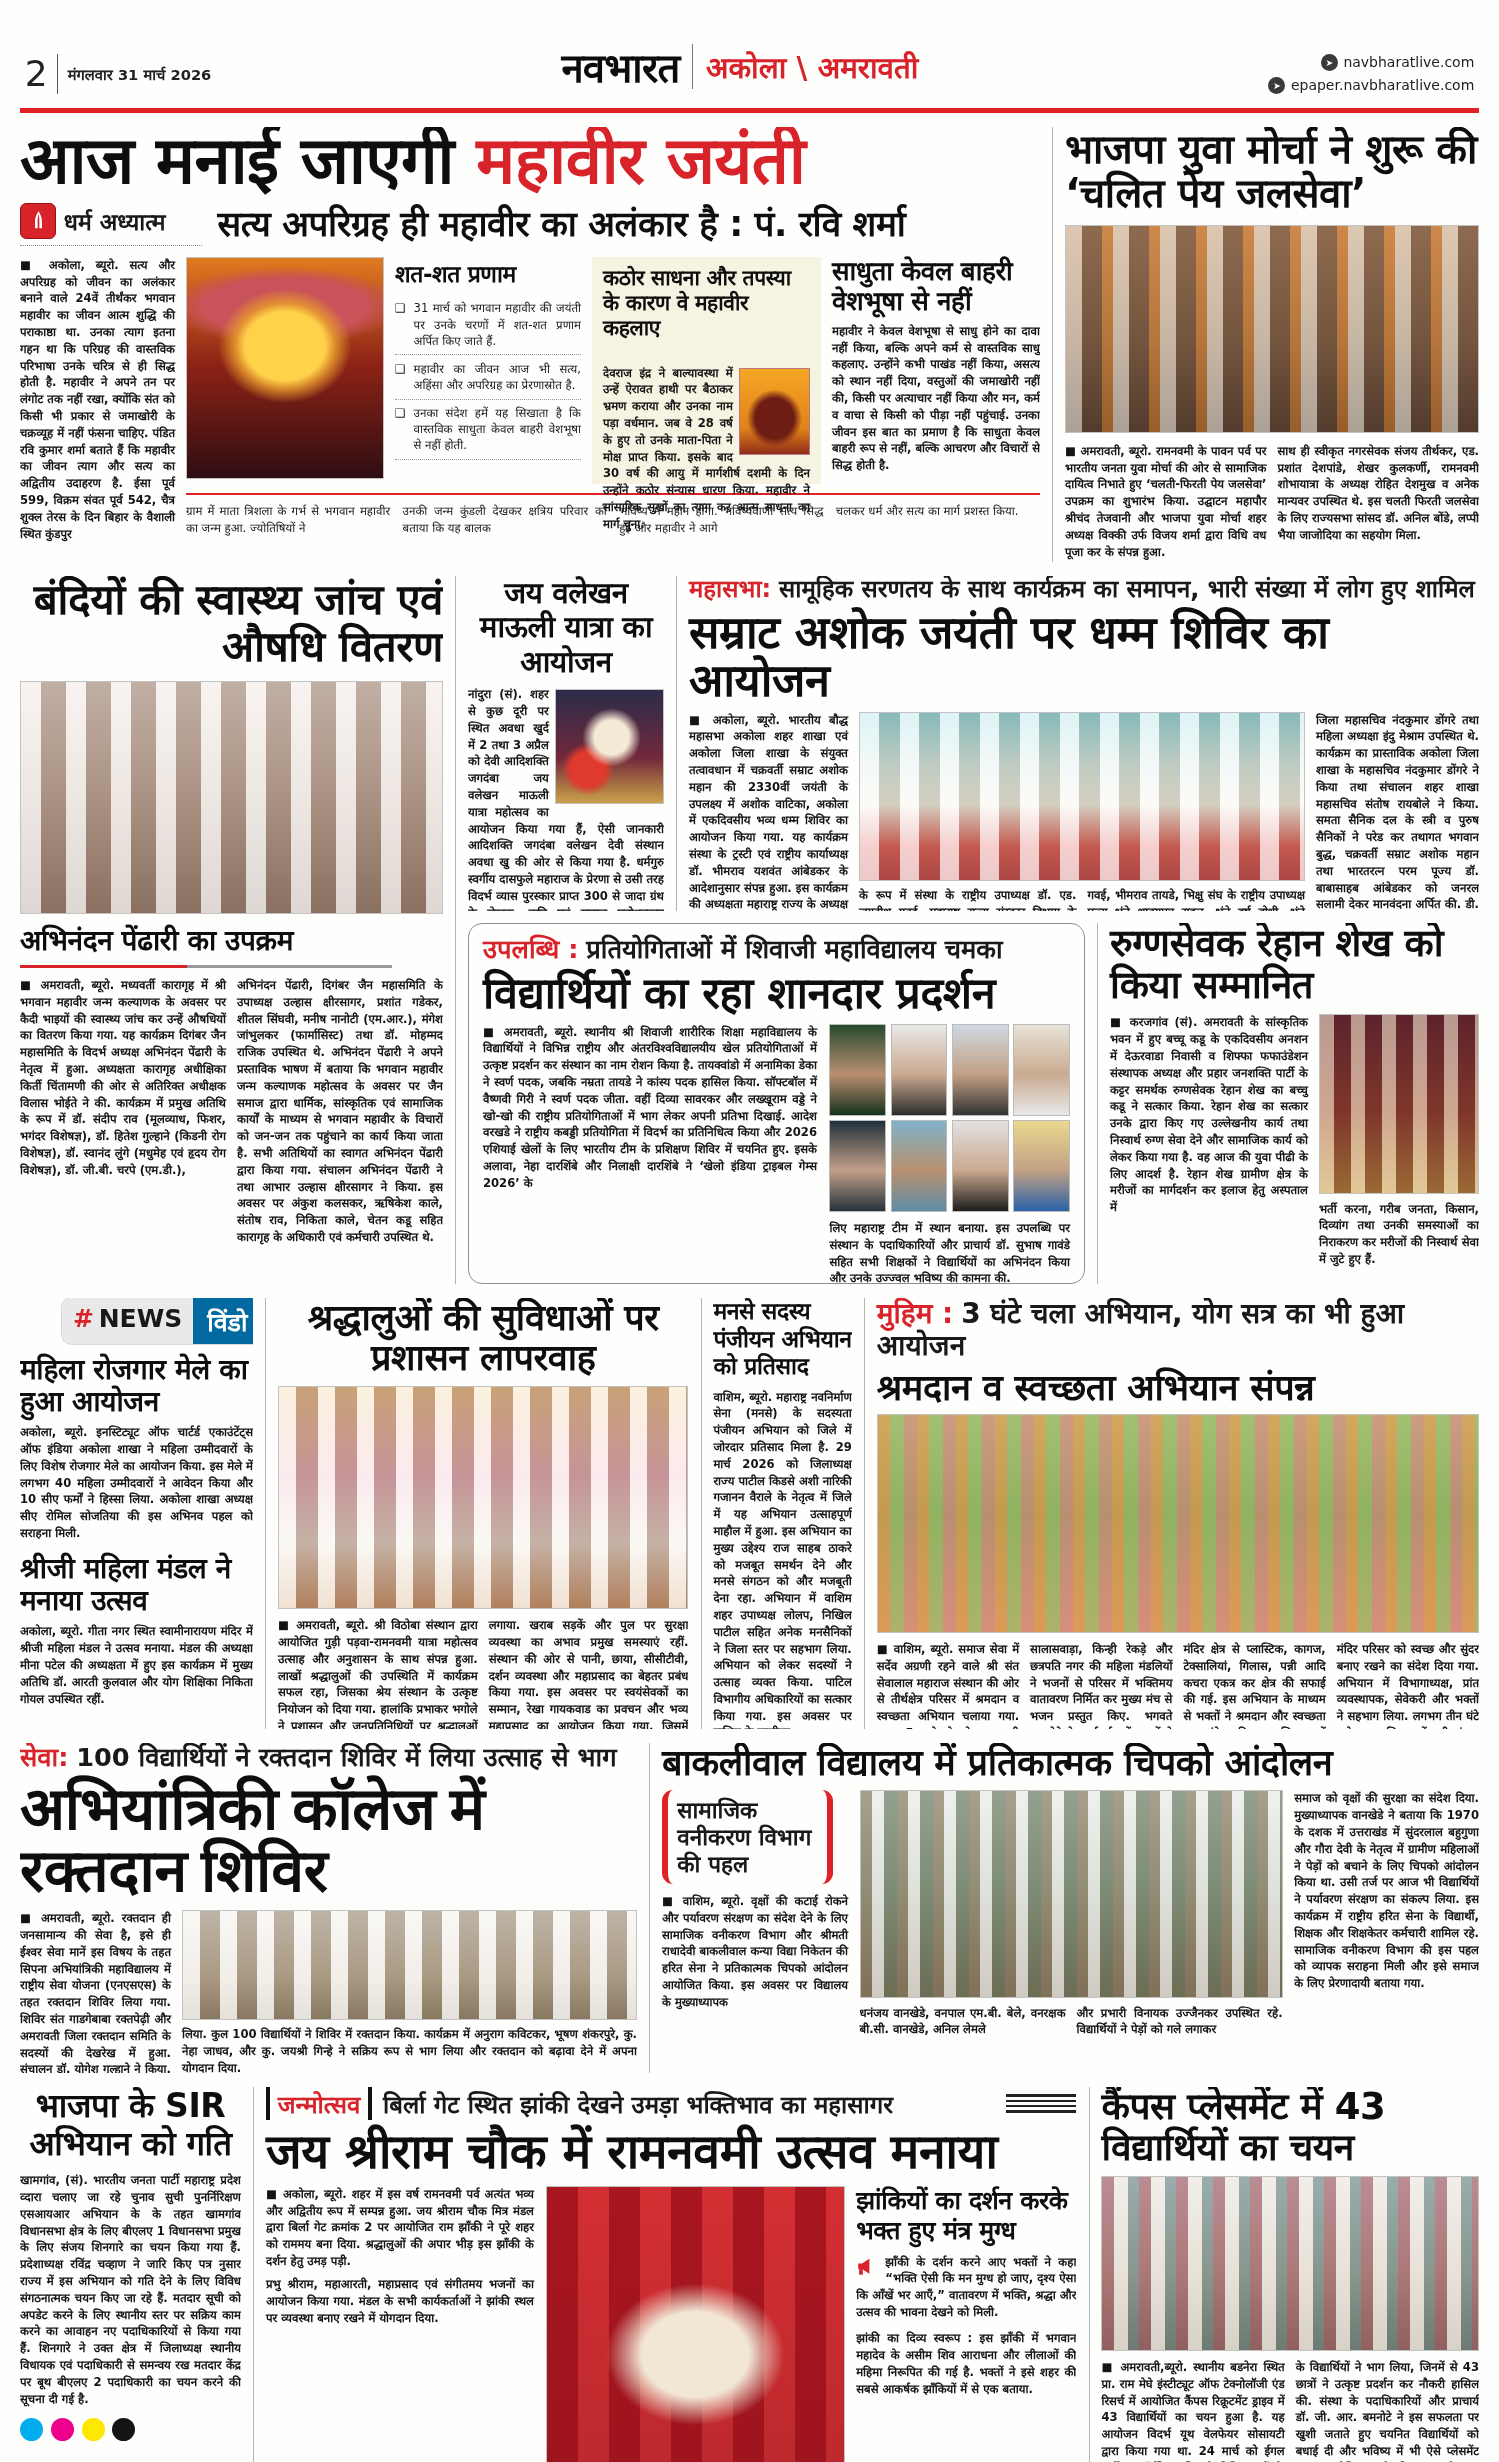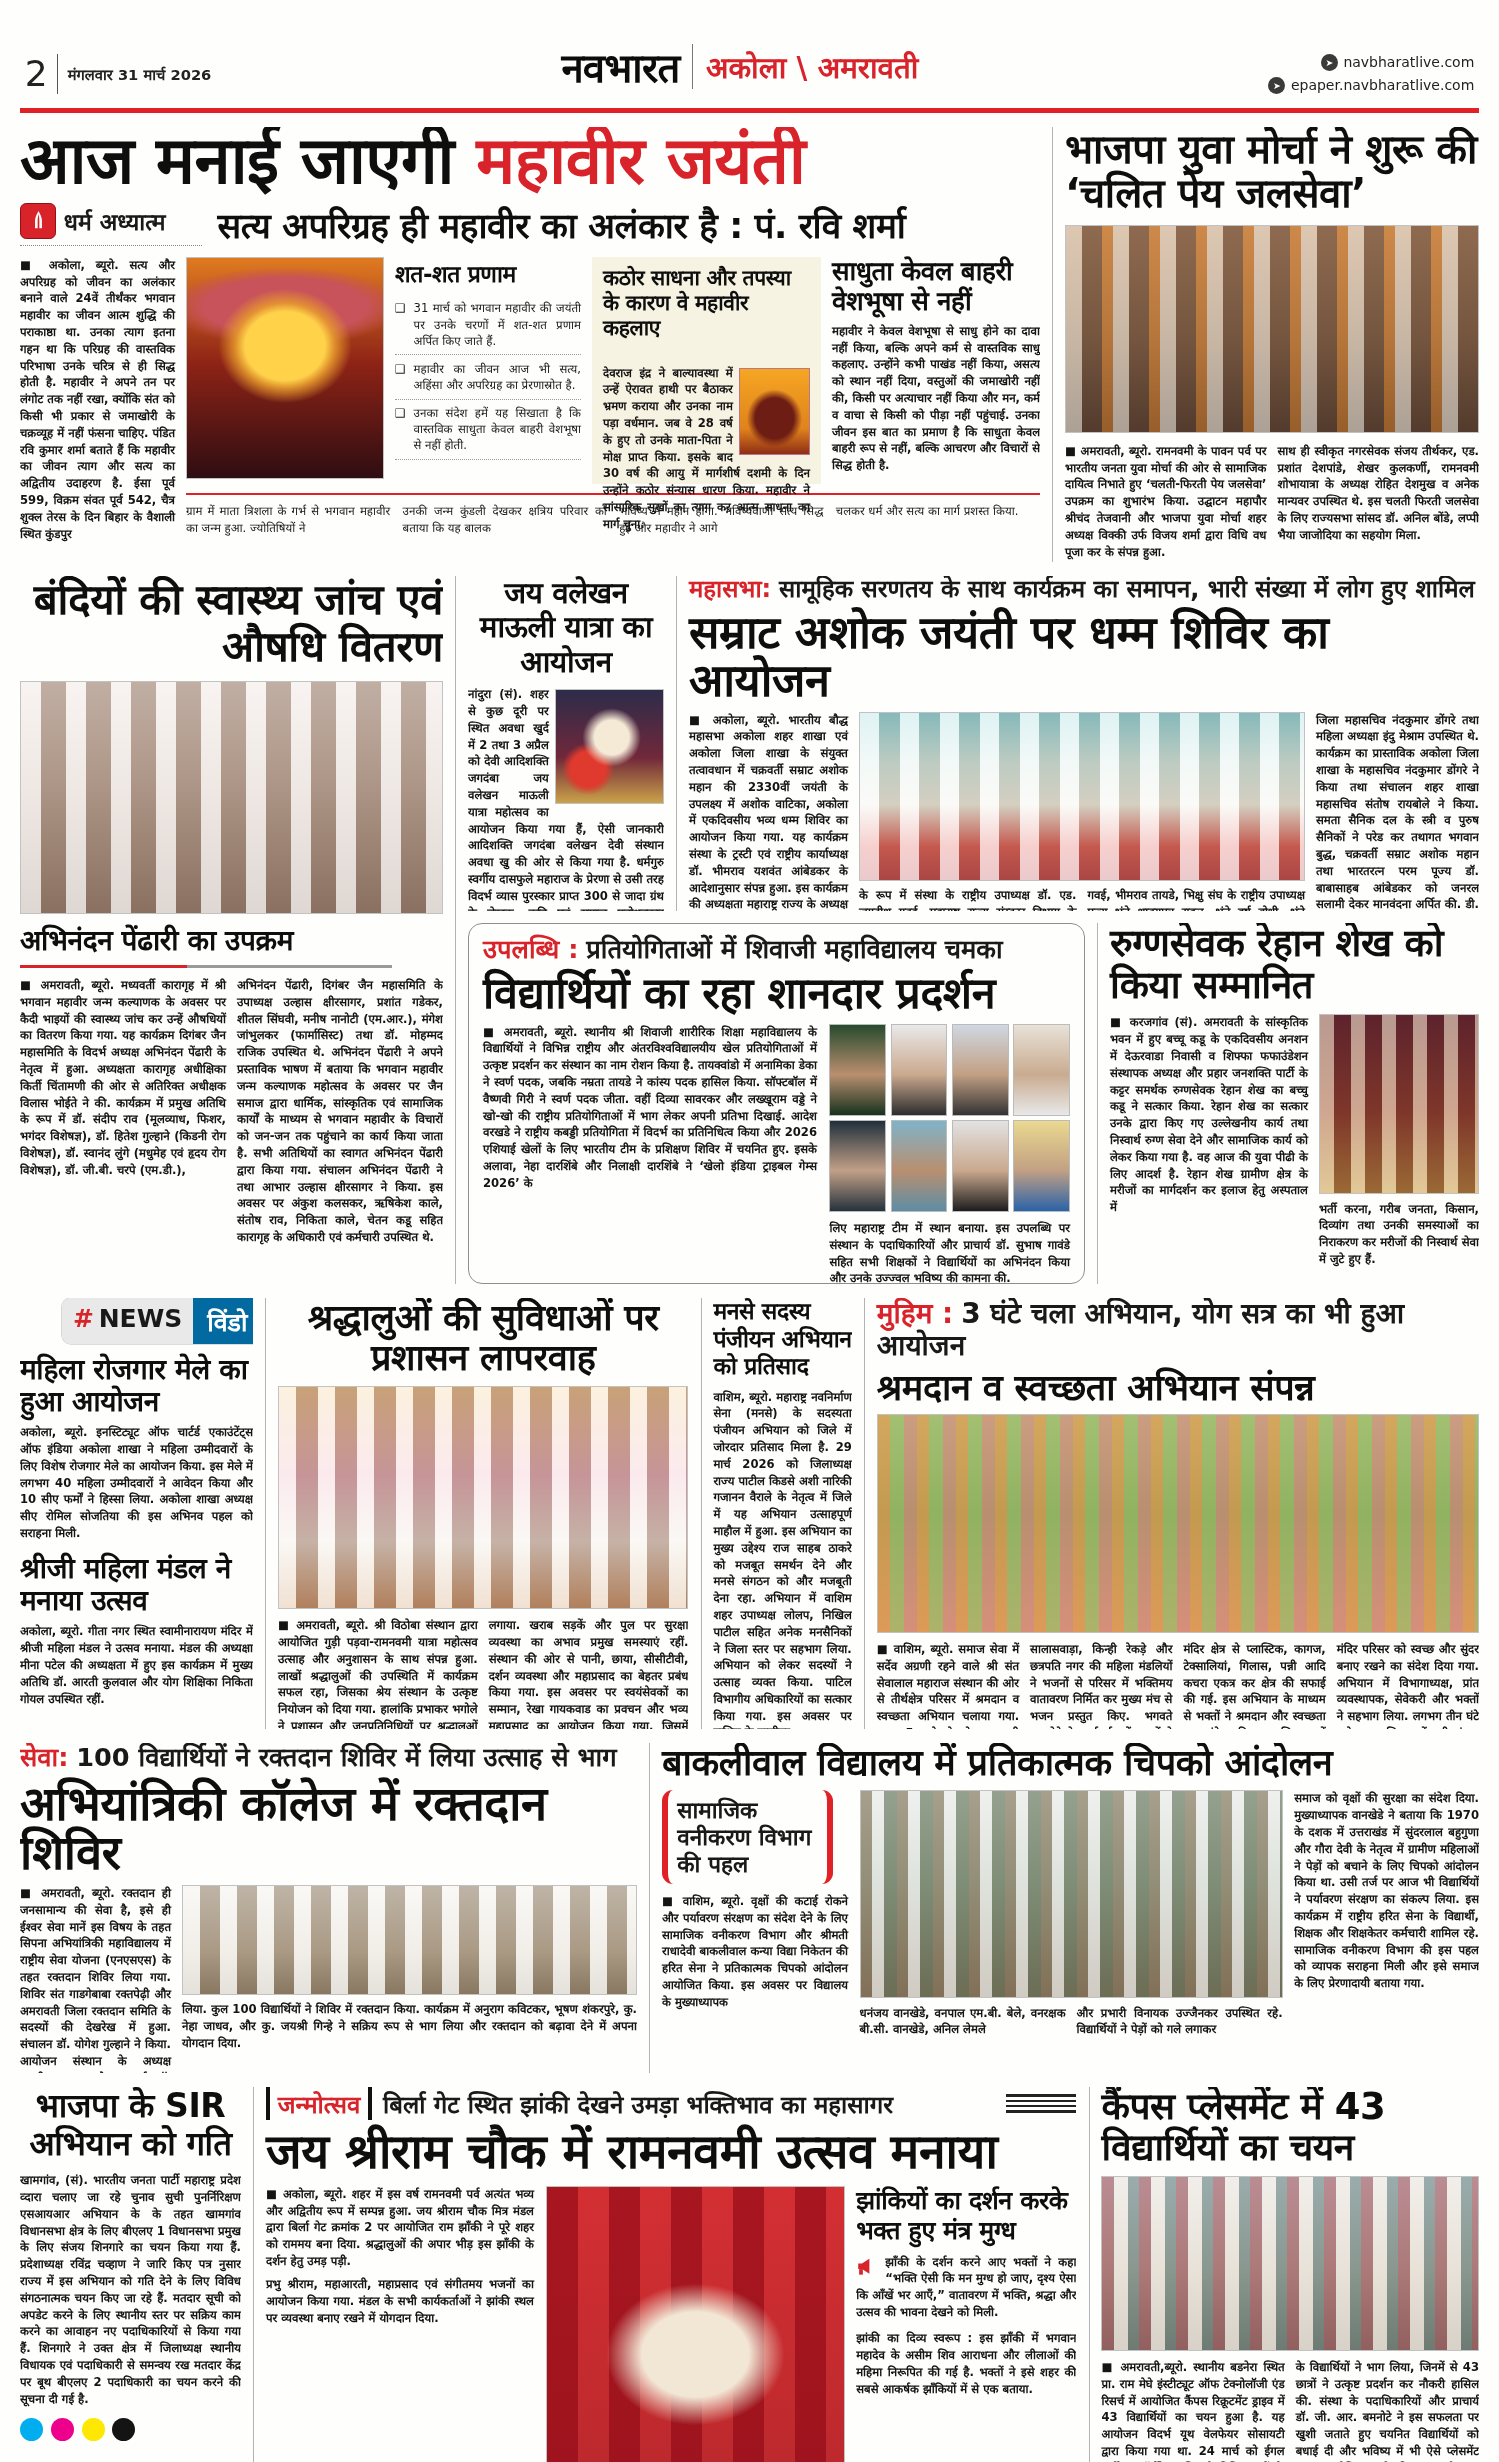--- a/index.html
+++ b/index.html
@@ -40,21 +40,21 @@
   .cols2 { display:flex; gap:11px; }
   .cols2 > div { flex:1; }
   .dots { display:flex; gap:7.8px; margin-top:11px; }
   .dots i { width:23px; height:23px; border-radius:50%; display:block; }
   .dot-c { background:#00aeef; } .dot-m { background:#ec008c; }
   .dot-y { background:#ffe800; } .dot-k { background:#141414; }
 
   
   .a1 { flex:0 0 1020px; height:435px; }
   .a1 h1 { font-size:65px; line-height:1.05; white-space:nowrap; }
-  .a1-sub { display:flex; align-items:flex-end; gap:15.5px; margin-top:7.8px; }
+  .a1-sub { display:flex; align-items:center; gap:15.5px; margin-top:7.8px; }
   .badge { display:flex; align-items:center; gap:7.8px; flex:0 0 182px;
            border-bottom:1.6px dotted #888; padding-bottom:6.2px; }
   .badge-ic { width:36px; height:36px; background:#d8232a; border-radius:6.2px; border:1.6px solid #8e1116;
               display:flex; align-items:center; justify-content:center; }
   .badge-label { font-size:23px; font-weight:800; }
   .a1-sub h2 { font-size:35px; line-height:1.1; }
   .a1-body { display:flex; gap:11px; margin-top:11px; height:227px; }
   .a1c1 { flex:0 0 155px; }
   .ph-mahavir { flex:0 0 198px; height:222px;
     background:
@@ -171,21 +171,21 @@
   .ph-shramdan { height:219px; margin-bottom:7.8px;
     background:
       repeating-linear-gradient(90deg, rgba(216,120,60,.55) 0 12.4px, rgba(120,160,90,.5) 12.4px 26px, rgba(200,90,120,.5) 26px 39px),
       linear-gradient(180deg,#cfe08a 0%,#a9c468 45%,#e3c47c 100%); }
   .muhim-cols { display:flex; gap:11px; }
   .muhim-cols p { flex:1; }
 
   
   .raktdan { flex:0 0 617px; height:330px; }
   .raktdan .kicker { font-size:25.6px; }
-  .raktdan h2 { font-size:47px; line-height:1.05; margin-bottom:7.8px; }
+  .raktdan h2 { font-size:59px; line-height:1.05; margin-bottom:7.8px;font-family:Liberation Serif, serif; }
   .rk-body { display:flex; gap:11px; }
   .rk-c1 { flex:0 0 151px; }
   .rk-mid { flex:1; }
   .ph-raktdan { height:110px; margin-bottom:6.2px;
     background:
       repeating-linear-gradient(90deg, rgba(255,255,255,.75) 0 17px, rgba(110,90,70,.35) 17px 37px),
       linear-gradient(180deg,#e9e4da 0%,#cbbda6 60%,#97876f 100%); }
 
   .chipko { flex:1; height:330px; }
   .chipko h2 { font-size:36px; line-height:1.1; margin-bottom:7.8px; }

